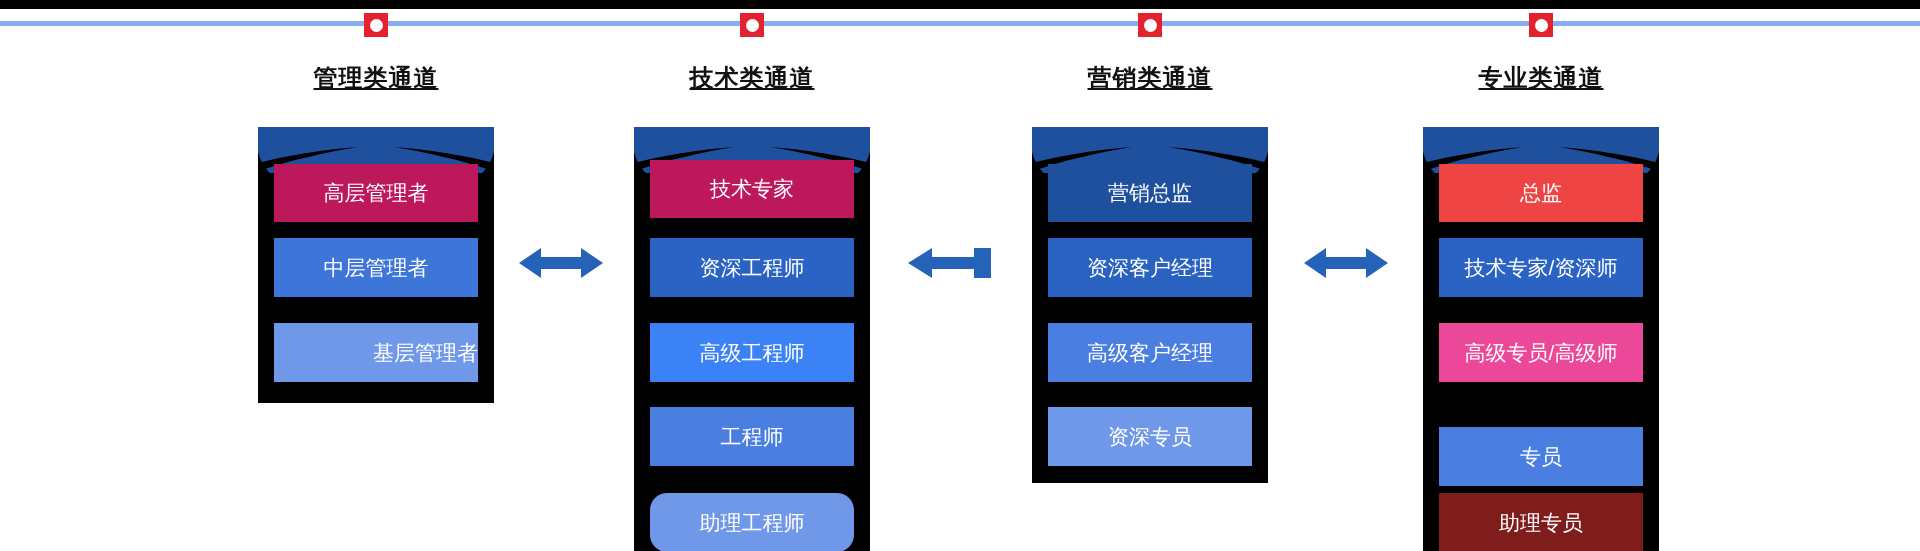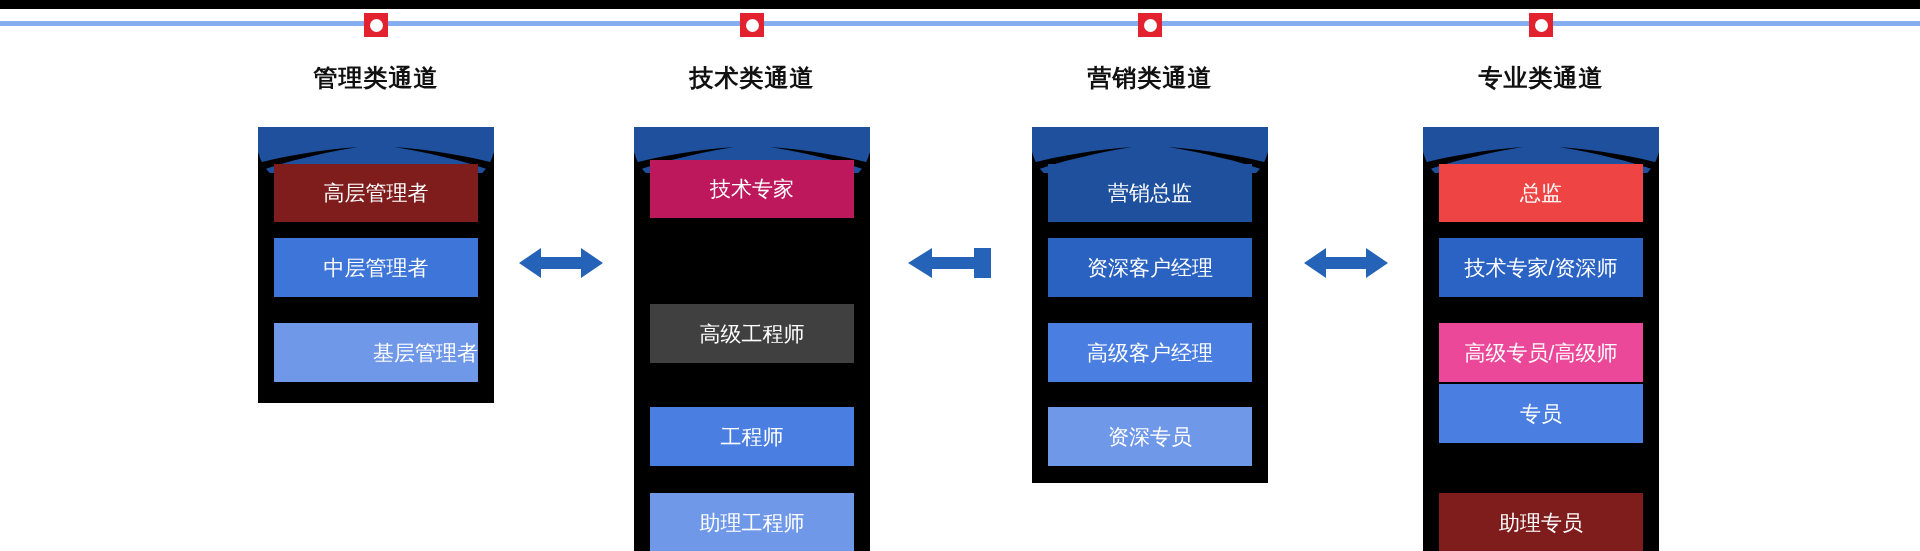--- a/index.html
+++ b/index.html
@@ -32,20 +32,21 @@
     position: absolute; top: 0;
     width: 236px; height: 551px;
   }
   .channel-title {
     position: absolute; left: 0; top: 62px;
     width: 236px; height: 32px; line-height: 32px;
     text-align: center;
     font-size: 24px; font-weight: bold; color: #111111;
     letter-spacing: 1px;
     white-space: nowrap;
+    text-decoration: underline;
   }
   .ladder-frame {
     position: absolute; left: 0; top: 170px;
     width: 236px;
   }
   .ladder-header {
     position: absolute; left: 0; top: 127px;
     width: 236px; height: 46px;
   }
   .roof-swoosh {
@@ -85,21 +86,21 @@
   <div class="channel" style="left:258px">
     <div class="channel-title">管理类通道</div>
     <div class="ladder-frame" style="height: 233px; background: rgb(0, 0, 0);"></div>
     <div class="ladder-header" style="background: rgb(30, 80, 158);"></div>
     <svg class="roof-swoosh" viewBox="0 0 236 34">
       <path d="M100,7 C60,10 28,16 4,22 L4,30 C30,21 64,13 100,7 Z" fill="#000000"></path>
       <path d="M136,7 C176,10 208,16 232,22 L232,30 C206,21 172,13 136,7 Z" fill="#000000"></path>
       <path d="M0,12 C3,22 7,29 13,34 L0,34 Z" fill="#000000"></path>
       <path d="M236,12 C233,22 229,29 223,34 L236,34 Z" fill="#000000"></path>
     </svg>
-    <div class="lvl" style="top: 164px; height: 58px; background: #7f1d1d;">
+    <div class="lvl" style="top: 164px; height: 58px; background: #be185d;">
       <span>高层管理者</span>
     </div>
     <div class="lvl" style="top: 238px; background: rgb(61, 117, 217);">
       <span>中层管理者</span>
     </div>
     <div class="lvl" style="top: 323px; background: rgb(112, 152, 232); justify-content: flex-end;">
       <span>基层管理者</span>
     </div>
   </div>
 
@@ -113,27 +114,30 @@
     <div class="ladder-header" style="background: rgb(30, 80, 158);"></div>
     <svg class="roof-swoosh" viewBox="0 0 236 34">
       <path d="M100,7 C60,10 28,16 4,22 L4,30 C30,21 64,13 100,7 Z" fill="#000000"></path>
       <path d="M136,7 C176,10 208,16 232,22 L232,30 C206,21 172,13 136,7 Z" fill="#000000"></path>
       <path d="M0,12 C3,22 7,29 13,34 L0,34 Z" fill="#000000"></path>
       <path d="M236,12 C233,22 229,29 223,34 L236,34 Z" fill="#000000"></path>
     </svg>
     <div class="lvl" style="top: 160px; height: 58px; background: #be185d;">
       <span>技术专家</span>
     </div>
-    <div class="lvl" style="top: 304px; background: #404040; align-items: center;">
+    <div class="lvl" style="top: 238px; background: rgb(42, 99, 195);">
+      <span>资深工程师</span>
+    </div>
+    <div class="lvl" style="top: 323px; background: #3b82f6; align-items: center;">
       <span>高级工程师</span>
     </div>
     <div class="lvl" style="top: 407px; background: rgb(74, 126, 224);">
       <span>工程师</span>
     </div>
-    <div class="lvl" style="top: 493px; background: rgb(112, 152, 232);">
+    <div class="lvl" style="top: 493px; background: rgb(112, 152, 232); border-radius: 17px;">
       <span>助理工程师</span>
     </div>
   </div>
 
   <svg class="arrow" style="left:908px" viewBox="0 0 84 34">
     <polygon points="0,17 24,2 24,11 66,11 66,2 83,2 83,32 66,32 66,23 24,23 24,32" fill="#2563b8"></polygon>
   </svg>
 
   <div class="channel" style="left:1032px">
     <div class="channel-title">营销类通道</div>
@@ -175,21 +179,21 @@
     </svg>
     <div class="lvl" style="top: 164px; height: 58px; background: #ef4444;">
       <span>总监</span>
     </div>
     <div class="lvl" style="top: 238px; background: rgb(42, 99, 195);">
       <span>技术专家/资深师</span>
     </div>
     <div class="lvl" style="top: 323px; background: #ec4899;">
       <span>高级专员/高级师</span>
     </div>
-    <div class="lvl" style="top: 384px; background: rgb(74, 126, 224);">
+    <div class="lvl" style="top: 427px; background: rgb(74, 126, 224);">
       <span>专员</span>
     </div>
     <div class="lvl" style="top: 493px; background: #7f1d1d; align-items: center;">
       <span>助理专员</span>
     </div>
   </div>
 
 </div>
 
 </body></html>

